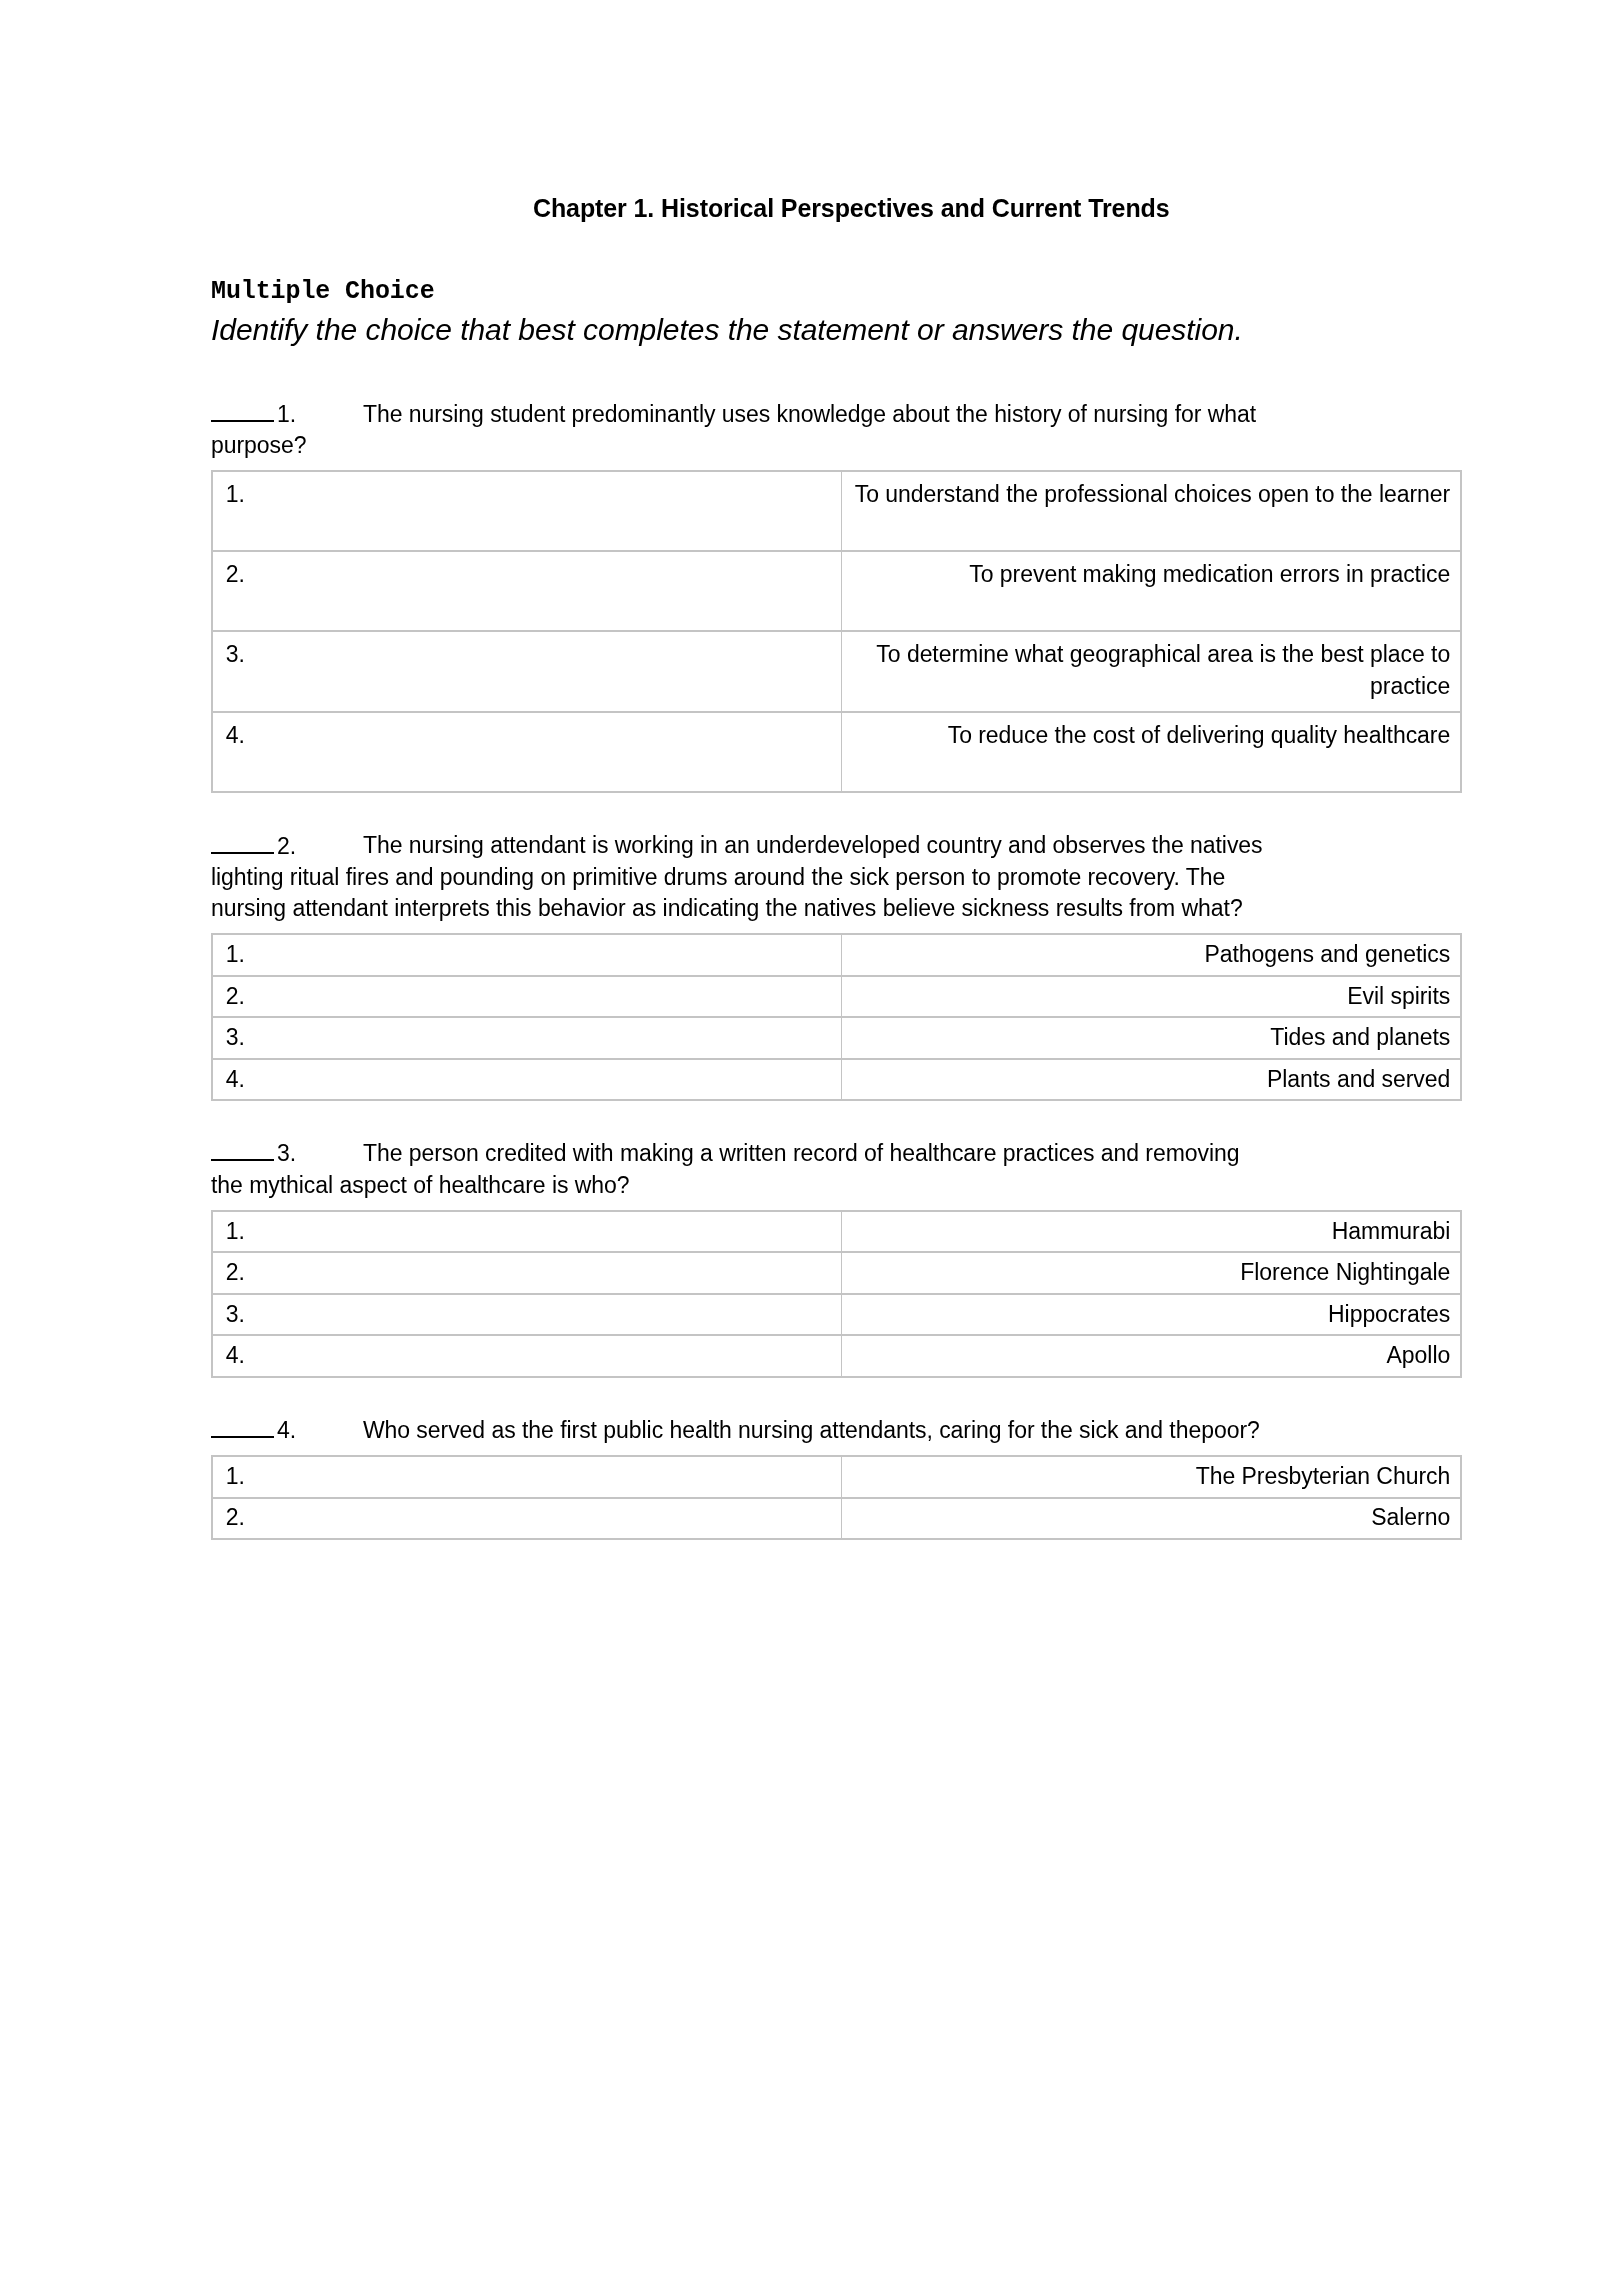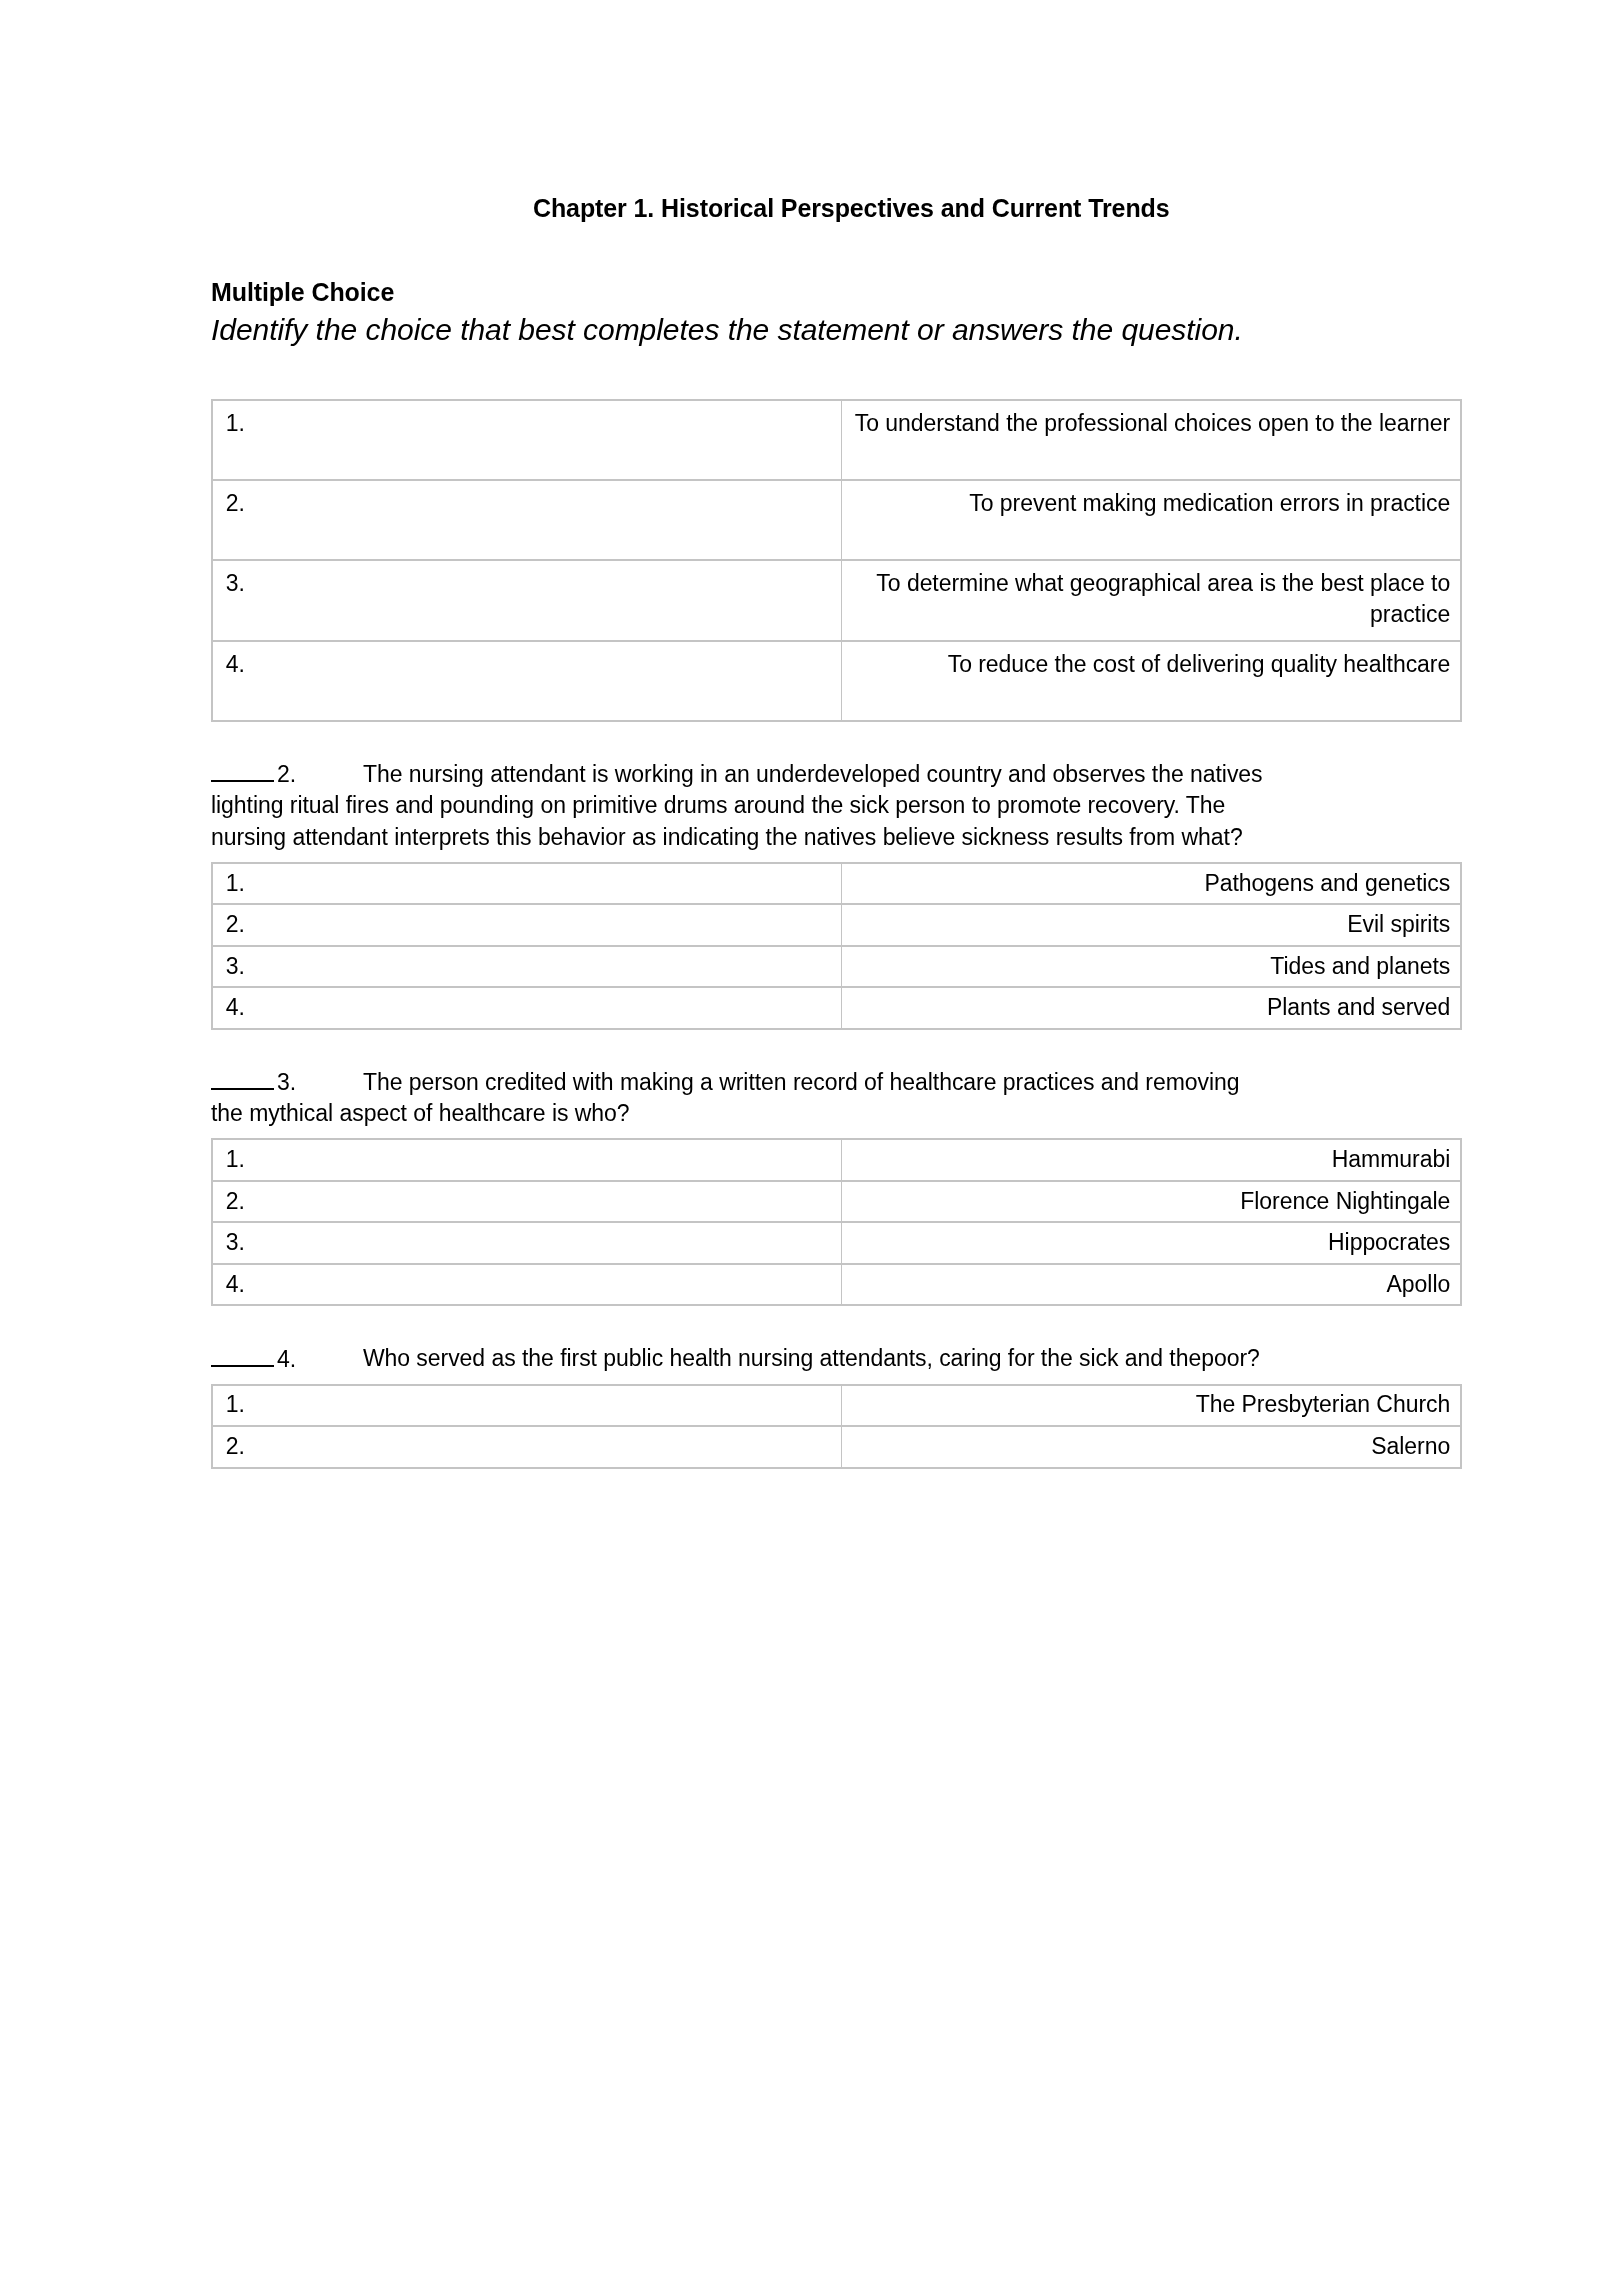--- a/index.html
+++ b/index.html
@@ -41,20 +41,21 @@
     line-height: 1.35;
     padding-left: 25.5px;
   }
 
   .section-heading {
     font-size: 25px;
     font-weight: bold;
     letter-spacing: -0.1px;
     margin: 50px 0 0 0;
     line-height: 1.30;
+    font-family: Liberation Mono, monospace;
   }
 
   .section-subheading {
     font-size: 30px;
     font-style: italic;
     letter-spacing: -0.05px;
     margin: 2px 0 0 0;
     line-height: 1.32;
   }
 
@@ -132,20 +133,21 @@
   <div class="content">
 
     <h1 class="doc-title">Chapter 1. Historical Perspectives and Current Trends</h1>
 
     <h2 class="section-heading">Multiple Choice</h2>
 
     <p class="section-subheading">Identify the choice that best completes the statement or answers the question.</p>
 
     <div id="questions-container">
         <div class="question-block first">
+          <p class="question-text"><span class="blank"></span><span class="qnum">1.</span><span>The nursing student predominantly uses knowledge about the history of nursing for what purpose?</span></p>
           <table class="choice-table tall">
             <tbody>
               <tr>
                 <td class="col-num">1.</td>
                 <td class="col-txt">To understand the professional choices open to the learner</td>
               </tr>
               <tr>
                 <td class="col-num">2.</td>
                 <td class="col-txt">To prevent making medication errors in practice</td>
               </tr>

